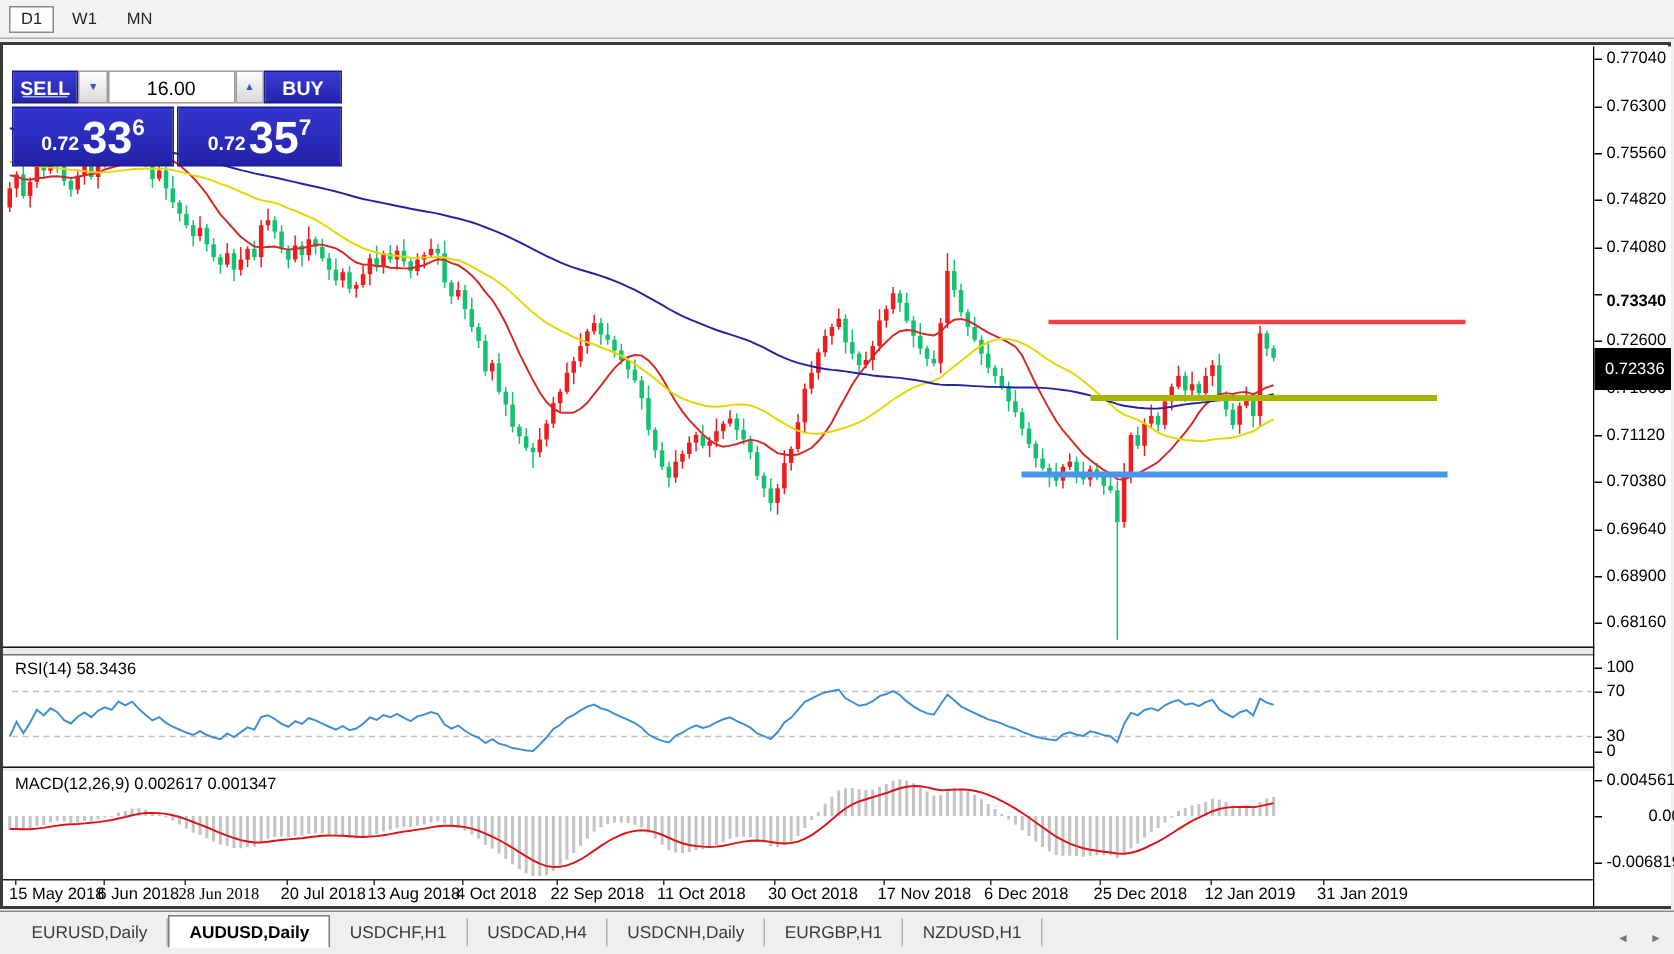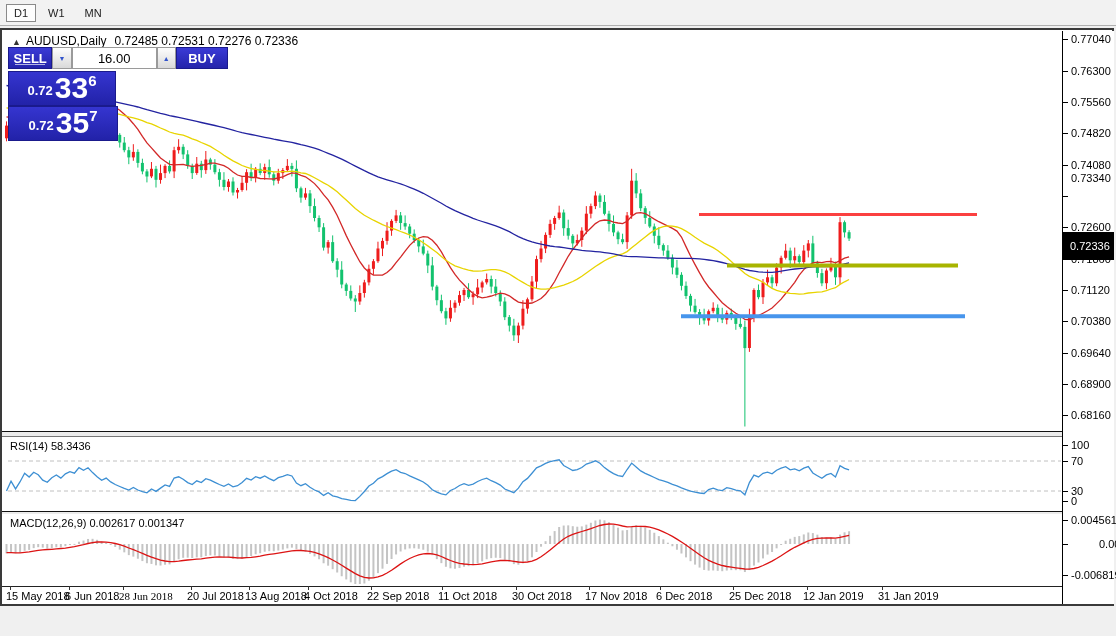--- a/index.html
+++ b/index.html
@@ -26,21 +26,21 @@
   #trade .row1{display:flex;height:22px;}
   .bluebtn{background:linear-gradient(#3a3ad6,#2424ab);color:#fff;font-weight:bold;font-size:13px;
     display:flex;align-items:center;justify-content:center;border:1px solid #1a1a8c;box-sizing:border-box;cursor:pointer;}
   #sell-btn{width:46px;position:relative;}
   #sell-btn:after{content:"";position:absolute;left:6px;right:6px;bottom:3px;height:1px;background:rgba(255,255,255,.65);}
   #buy-btn{width:54px;}
   .spin{width:20px;background:linear-gradient(#fdfdfd,#d9d9d9);border:1px solid #9a9a9a;color:#3355cc;
     font-size:7px;display:flex;align-items:center;justify-content:center;box-sizing:border-box;cursor:pointer;}
   #vol{width:88px;background:#fff;border:1px solid #9a9a9a;font-size:13px;color:#000;
     display:flex;align-items:center;justify-content:center;box-sizing:border-box;}
-  #trade .row2{display:flex;margin-top:2px;height:40px;flex-direction:column;}
+  #trade .row2{display:flex;margin-top:2px;height:40px;}
   .pricebox{background:linear-gradient(#3535d0,#2222a8);color:#fff;display:flex;align-items:flex-end;
     justify-content:center;padding-bottom:4px;box-sizing:border-box;border:1px solid #1a1a8c;}
   #sell-box{width:108px;margin-right:2px;}
   #buy-box{width:110px;}
   .pb-small{font-size:13px;font-weight:bold;margin-right:2px;margin-bottom:3px;}
   .pb-big{font-size:30px;font-weight:bold;line-height:26px;}
   .pb-sup{font-size:15px;font-weight:bold;margin-bottom:12px;}
   
   .ind-label{position:absolute;z-index:9;font-size:11px;color:#000;}
   
@@ -652,23 +652,20 @@
       <line x1="849.08" y1="230.2" x2="849.08" y2="241.0" stroke="#12c26e" stroke-width="1"></line>
       <rect x="847.58" y="232.2" width="3" height="6.3" fill="#12c26e"></rect>
       <polyline points="6.5,116.8 11.030000000000001,117.7 15.56,119.4 20.09,119.8 24.62,118.8 29.150000000000002,118.5 33.68,117.7 38.21,117.5 42.74,118.0 47.27,118.6 51.800000000000004,118.0 56.330000000000005,116.8 60.86,116.1 65.39,115.4 69.92,113.0 74.45,111.7 78.98,110.3 83.51,108.7 88.04,107.4 92.57000000000001,106.5 97.10000000000001,105.5 101.63000000000001,104.9 106.16000000000001,104.6 110.69000000000001,105.9 115.22,107.3 119.75,110.2 124.28,114.2 128.81,118.5 133.34,123.7 137.87,129.4 142.4,136.4 146.93,142.9 151.46,147.9 155.99,153.0 160.52,157.9 165.05,161.3 169.58,164.3 174.11,164.9 178.64000000000001,164.7 183.17000000000002,164.4 187.70000000000002,165.6 192.23000000000002,166.4 196.76000000000002,165.8 201.29000000000002,165.3 205.82000000000002,164.5 210.35000000000002,163.2 214.88000000000002,163.1 219.41000000000003,164.3 223.94,165.6 228.47,168.2 233,172.0 237.53,175.0 242.06,176.4 246.59,176.3 251.12,177.5 255.65,177.4 260.18,178.5 264.71000000000004,178.7 269.24,178.9 273.77000000000004,179.0 278.3,177.8 282.83000000000004,176.8 287.36,174.6 291.89000000000004,172.9 296.42,173.3 300.95,175.4 305.48,176.8 310.01,179.9 314.54,183.6 319.07,188.6 323.6,194.7 328.13,199.9 332.66,207.2 337.19,215.5 341.72,225.4 346.25,235.6 350.78000000000003,244.7 355.31,253.4 359.84000000000003,261.7 364.37,268.0 368.90000000000003,272.3 373.43,275.1 377.96000000000004,275.2 382.49,275.1 387.02000000000004,272.5 391.55,268.5 396.08000000000004,262.7 400.61,257.1 405.14000000000004,251.1 409.67,245.4 414.20000000000005,241.0 418.73,238.0 423.26000000000005,236.7 427.79,237.1 432.32000000000005,240.3 436.85,245.2 441.38,251.9 445.91,260.0 450.44,267.7 454.97,274.4 459.5,280.1 464.03000000000003,284.8 468.56,289.6 473.09000000000003,293.5 477.62,296.4 482.15000000000003,297.8 486.68,297.1 491.21000000000004,296.0 495.74,294.5 500.27000000000004,293.1 504.8,293.9 509.33000000000004,295.8 513.86,299.1 518.3900000000001,302.1 522.9200000000001,303.0 527.45,303.5 531.98,303.0 536.51,301.0 541.0400000000001,298.5 545.57,294.2 550.1,288.4 554.63,281.5 559.1600000000001,272.7 563.69,264.6 568.22,256.3 572.75,249.5 577.2800000000001,243.8 581.8100000000001,238.0 586.34,232.4 590.87,228.0 595.4,223.6 599.9300000000001,220.8 604.46,220.0 608.99,220.4 613.52,222.1 618.0500000000001,223.0 622.58,223.6 627.11,221.2 631.64,216.3 636.1700000000001,213.2 640.7,212.7 645.23,213.7 649.76,216.3 654.2900000000001,219.1 658.82,221.7 663.35,223.9 667.88,226.1 672.4100000000001,228.4 676.94,231.1 681.47,237.0 686,246.6 690.5300000000001,256.0 695.0600000000001,264.6 699.59,272.9 704.12,280.7 708.6500000000001,287.0 713.1800000000001,292.2 717.71,297.6 722.24,302.8 726.7700000000001,306.6 731.3000000000001,310.1 735.83,313.3 740.36,315.9 744.89,319.4 749.4200000000001,319.8 753.95,317.6 758.48,315.6 763.01,313.2 767.5400000000001,310.7 772.07,308.0 776.6,303.6 781.13,299.1 785.6600000000001,293.5 790.19,288.2 794.72,282.3 799.25,275.1 803.7800000000001,269.6 808.3100000000001,265.7 812.84,262.9 817.37,262.1 821.9000000000001,262.6 826.4300000000001,261.6 830.96,261.3 835.49,262.9 840.0200000000001,260.6 844.5500000000001,258.2 849.08,256.8 " fill="none" stroke="#d22828" stroke-width="1.3"></polyline>
       <polyline points="6.5,107.8 11.030000000000001,108.5 15.56,109.6 20.09,110.3 24.62,110.7 29.150000000000002,111.4 33.68,111.7 38.21,112.1 42.74,112.7 47.27,113.3 51.800000000000004,113.7 56.330000000000005,114.1 60.86,114.7 65.39,115.0 69.92,114.8 74.45,114.6 78.98,113.8 83.51,113.4 88.04,112.8 92.57000000000001,112.5 97.10000000000001,112.5 101.63000000000001,112.5 106.16000000000001,112.4 110.69000000000001,112.6 115.22,113.4 119.75,114.4 124.28,115.6 128.81,116.9 133.34,117.8 137.87,119.1 142.4,120.6 146.93,122.6 151.46,123.9 155.99,125.8 160.52,128.0 165.05,129.8 169.58,132.0 174.11,133.4 178.64000000000001,134.3 183.17000000000002,135.2 187.70000000000002,136.8 192.23000000000002,138.9 196.76000000000002,140.4 201.29000000000002,142.5 205.82000000000002,144.4 210.35000000000002,146.4 214.88000000000002,149.2 219.41000000000003,152.0 223.94,155.3 228.47,158.1 233,160.9 237.53,163.2 242.06,165.5 246.59,167.1 251.12,168.5 255.65,169.4 260.18,170.2 264.71000000000004,170.5 269.24,171.2 273.77000000000004,171.8 278.3,171.9 282.83000000000004,171.7 287.36,171.6 291.89000000000004,171.2 296.42,171.7 300.95,172.8 305.48,173.5 310.01,175.4 314.54,177.7 319.07,180.2 323.6,182.9 328.13,185.2 332.66,188.4 337.19,191.8 341.72,195.9 346.25,200.1 350.78000000000003,204.3 355.31,208.4 359.84000000000003,211.9 364.37,215.3 368.90000000000003,217.8 373.43,220.2 377.96000000000004,222.4 382.49,224.7 387.02000000000004,226.5 391.55,228.2 396.08000000000004,229.6 400.61,231.5 405.14000000000004,233.2 409.67,235.0 414.20000000000005,237.2 418.73,239.8 423.26000000000005,242.7 427.79,245.9 432.32000000000005,249.2 436.85,252.6 441.38,256.5 445.91,260.3 450.44,263.3 454.97,265.8 459.5,267.4 464.03000000000003,269.0 468.56,270.2 473.09000000000003,271.0 477.62,271.1 482.15000000000003,270.8 486.68,270.1 491.21000000000004,269.6 495.74,269.6 500.27000000000004,270.3 504.8,271.9 509.33000000000004,274.0 513.86,276.9 518.3900000000001,279.8 522.9200000000001,282.4 527.45,285.0 531.98,287.2 536.51,288.4 541.0400000000001,289.1 545.57,289.2 550.1,288.6 554.63,287.7 559.1600000000001,286.3 563.69,285.1 568.22,283.4 572.75,281.5 577.2800000000001,279.1 581.8100000000001,276.2 586.34,273.0 590.87,269.8 595.4,266.5 599.9300000000001,263.6 604.46,260.8 608.99,258.4 613.52,256.6 618.0500000000001,255.2 622.58,253.9 627.11,251.6 631.64,247.8 636.1700000000001,244.2 640.7,240.6 645.23,237.0 649.76,233.4 654.2900000000001,230.4 658.82,228.2 663.35,226.6 667.88,225.8 672.4100000000001,226.1 676.94,227.0 681.47,228.7 686,231.1 690.5300000000001,234.0 695.0600000000001,237.3 699.59,240.3 704.12,243.1 708.6500000000001,245.4 713.1800000000001,247.6 717.71,250.5 722.24,254.0 726.7700000000001,257.6 731.3000000000001,261.6 735.83,265.7 740.36,269.4 744.89,273.6 749.4200000000001,276.4 753.95,278.1 758.48,279.9 763.01,282.2 767.5400000000001,285.4 772.07,288.4 776.6,290.4 781.13,291.7 785.6600000000001,292.5 790.19,293.3 794.72,293.7 799.25,294.1 803.7800000000001,293.8 808.3100000000001,293.0 812.84,292.6 817.37,292.2 821.9000000000001,291.8 826.4300000000001,290.6 830.96,289.0 835.49,287.7 840.0200000000001,284.4 844.5500000000001,281.8 849.08,279.5 " fill="none" stroke="#e8d400" stroke-width="1.3"></polyline>
       <polyline points="6.5,85.5 11.030000000000001,86.3 15.56,87.3 20.09,88.2 24.62,89.0 29.150000000000002,89.9 33.68,90.6 38.21,91.3 42.74,92.1 47.27,92.9 51.800000000000004,93.7 56.330000000000005,94.5 60.86,95.3 65.39,96.0 69.92,96.5 74.45,96.9 78.98,97.3 83.51,97.7 88.04,98.1 92.57000000000001,98.5 97.10000000000001,99.1 101.63000000000001,99.7 106.16000000000001,100.2 110.69000000000001,100.9 115.22,101.8 119.75,102.8 124.28,103.9 128.81,104.9 133.34,105.9 137.87,107.0 142.4,108.3 146.93,109.7 151.46,110.9 155.99,112.2 160.52,113.4 165.05,114.4 169.58,115.6 174.11,116.5 178.64000000000001,117.4 183.17000000000002,118.3 187.70000000000002,119.3 192.23000000000002,120.4 196.76000000000002,121.4 201.29000000000002,122.5 205.82000000000002,123.5 210.35000000000002,124.5 214.88000000000002,125.5 219.41000000000003,126.6 223.94,127.7 228.47,128.9 233,130.2 237.53,131.5 242.06,132.7 246.59,133.6 251.12,134.5 255.65,135.4 260.18,136.3 264.71000000000004,137.3 269.24,138.2 273.77000000000004,139.2 278.3,140.0 282.83000000000004,140.8 287.36,141.6 291.89000000000004,142.4 296.42,143.5 300.95,144.7 305.48,145.7 310.01,146.9 314.54,148.2 319.07,149.7 323.6,151.5 328.13,153.3 332.66,155.1 337.19,157.1 341.72,159.2 346.25,161.4 350.78000000000003,163.8 355.31,166.1 359.84000000000003,168.4 364.37,170.7 368.90000000000003,172.8 373.43,174.9 377.96000000000004,176.8 382.49,178.4 387.02000000000004,179.8 391.55,181.2 396.08000000000004,182.5 400.61,183.9 405.14000000000004,185.5 409.67,187.3 414.20000000000005,189.1 418.73,191.2 423.26000000000005,193.3 427.79,195.7 432.32000000000005,198.2 436.85,200.7 441.38,203.3 445.91,206.0 450.44,208.4 454.97,210.7 459.5,212.7 464.03000000000003,214.6 468.56,216.4 473.09000000000003,218.3 477.62,220.0 482.15000000000003,221.5 486.68,222.9 491.21000000000004,224.4 495.74,225.9 500.27000000000004,227.6 504.8,229.7 509.33000000000004,231.7 513.86,234.2 518.3900000000001,236.6 522.9200000000001,238.6 527.45,240.4 531.98,241.9 536.51,243.1 541.0400000000001,244.2 545.57,245.2 550.1,246.0 554.63,246.6 559.1600000000001,247.0 563.69,247.6 568.22,248.3 572.75,249.0 577.2800000000001,249.6 581.8100000000001,250.3 586.34,250.8 590.87,251.2 595.4,251.6 599.9300000000001,251.9 604.46,252.6 608.99,253.2 613.52,253.9 618.0500000000001,254.8 622.58,255.8 627.11,256.4 631.64,256.6 636.1700000000001,256.6 640.7,256.8 645.23,257.1 649.76,257.4 654.2900000000001,257.6 658.82,257.9 663.35,257.9 667.88,258.1 672.4100000000001,258.2 676.94,258.3 681.47,258.3 686,258.3 690.5300000000001,258.4 695.0600000000001,258.6 699.59,258.9 704.12,259.4 708.6500000000001,260.0 713.1800000000001,260.6 717.71,261.5 722.24,262.5 726.7700000000001,263.6 731.3000000000001,264.9 735.83,266.4 740.36,267.8 744.89,269.4 749.4200000000001,270.5 753.95,271.2 758.48,271.8 763.01,272.2 767.5400000000001,272.4 772.07,272.3 776.6,271.9 781.13,271.2 785.6600000000001,270.3 790.19,269.6 794.72,269.0 799.25,268.6 803.7800000000001,268.1 808.3100000000001,267.3 812.84,266.9 817.37,266.7 821.9000000000001,266.7 826.4300000000001,266.6 830.96,266.3 835.49,266.1 840.0200000000001,265.1 844.5500000000001,263.9 849.08,262.8 " fill="none" stroke="#2323a0" stroke-width="1.3"></polyline>
       <line x1="699" x2="977" y1="214.6" y2="214.6" stroke="#fb4040" stroke-width="3"></line>
       <line x1="727" x2="958" y1="265.4" y2="265.4" stroke="#a8b400" stroke-width="4"></line>
       <line x1="681" x2="965" y1="316.3" y2="316.3" stroke="#4795ec" stroke-width="4"></line>
     </svg>
 
-  <div id="chart-title">
-    <span class="tri">▲</span><span>AUDUSD,Daily</span><span class="quotes">0.72485 0.72531 0.72276 0.72336</span>
-  </div>
 
   <div id="trade">
     <div class="row1">
       <div class="bluebtn" id="sell-btn">SELL</div>
       <div class="spin">
           <span>▼</span>
         </div>
       <div id="vol">16.00</div>
       <div class="spin">
           <span>▲</span>
@@ -698,21 +695,21 @@
       <div class="ticklabel" style="top: 2.16441px;">0.77040</div>
       <div class="tickmark" style="top: 39.5203px;"></div>
       <div class="ticklabel" style="top: 33.5203px;">0.76300</div>
       <div class="tickmark" style="top: 70.8763px;"></div>
       <div class="ticklabel" style="top: 64.8763px;">0.75560</div>
       <div class="tickmark" style="top: 102.232px;"></div>
       <div class="ticklabel" style="top: 96.2322px;">0.74820</div>
       <div class="tickmark" style="top: 133.588px;"></div>
       <div class="ticklabel" style="top: 127.588px;">0.74080</div>
       <div class="tickmark" style="top: 164.944px;"></div>
-      <div class="ticklabel" style="top: 141px;">0.73340</div>
+      <div class="ticklabel" style="top: 164px; font-weight: bold;">0.73340</div>
       <div class="tickmark" style="top: 196.3px;"></div>
       <div class="ticklabel" style="top: 190.3px;">0.72600</div>
       <div class="tickmark" style="top: 227.656px;"></div>
       <div class="ticklabel" style="top: 221.656px;">0.71860</div>
       <div class="tickmark" style="top: 259.012px;"></div>
       <div class="ticklabel" style="top: 253.012px;">0.71120</div>
       <div class="tickmark" style="top: 290.368px;"></div>
       <div class="ticklabel" style="top: 284.368px;">0.70380</div>
       <div class="tickmark" style="top: 321.724px;"></div>
       <div class="ticklabel" style="top: 315.724px;">0.69640</div>
@@ -729,20 +726,33 @@
       <div class="tickmark" style="top: 470px;"></div>
       <div class="ticklabel" style="top: 464px;">0</div>
       <div class="tickmark" style="top: 489px;"></div>
       <div class="ticklabel" style="top: 483px;">0.004561</div>
       <div class="tickmark" style="top: 513px;"></div>
       <div class="ticklabel" style="top: 507px; padding-left: 28px;">0.00</div>
       <div class="tickmark" style="top: 544px;"></div>
       <div class="ticklabel" style="top: 538px;">-0.006819</div>
     </div>
 
+  <div id="tabbar">
+    <div class="tab">EURUSD,Daily</div>
+      <div class="tab active">AUDUSD,Daily</div>
+      <div class="tab">USDCHF,H1</div>
+      <div class="tab">USDCAD,H4</div>
+      <div class="tab">USDCNH,Daily</div>
+      <div class="tab">EURGBP,H1</div>
+      <div class="tab">NZDUSD,H1</div>
+      <div id="tab-scroll">
+      <span>◄</span>
+      <span>►</span>
+    </div>
+  </div>
 
 <div class="datetick" style="left: 10px;"></div>
     <div class="datelabel" style="left: 6px;">15 May 2018</div>
     <div class="datetick" style="left: 69px;"></div>
     <div class="datelabel" style="left: 65px;">6 Jun 2018</div>
     <div class="datetick" style="left: 123px;"></div>
     <div class="datelabel" style="left: 119px; font-family: Liberation Serif, serif;">28 Jun 2018</div>
     <div class="datetick" style="left: 191px;"></div>
     <div class="datelabel" style="left: 187px;">20 Jul 2018</div>
     <div class="datetick" style="left: 249px;"></div>

